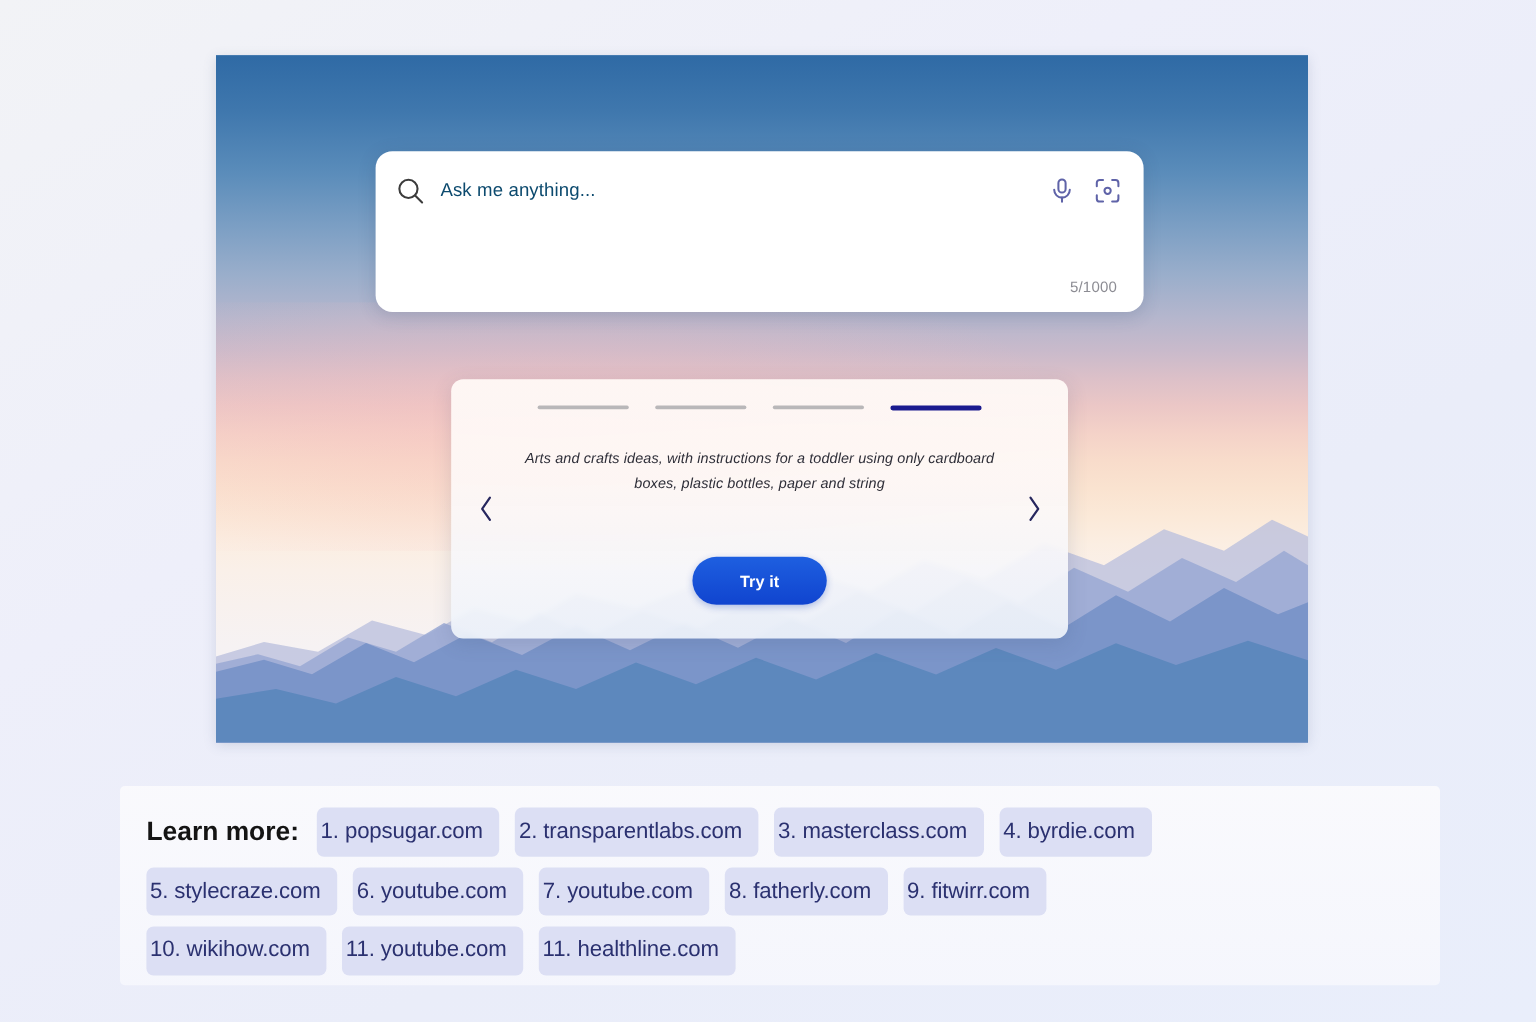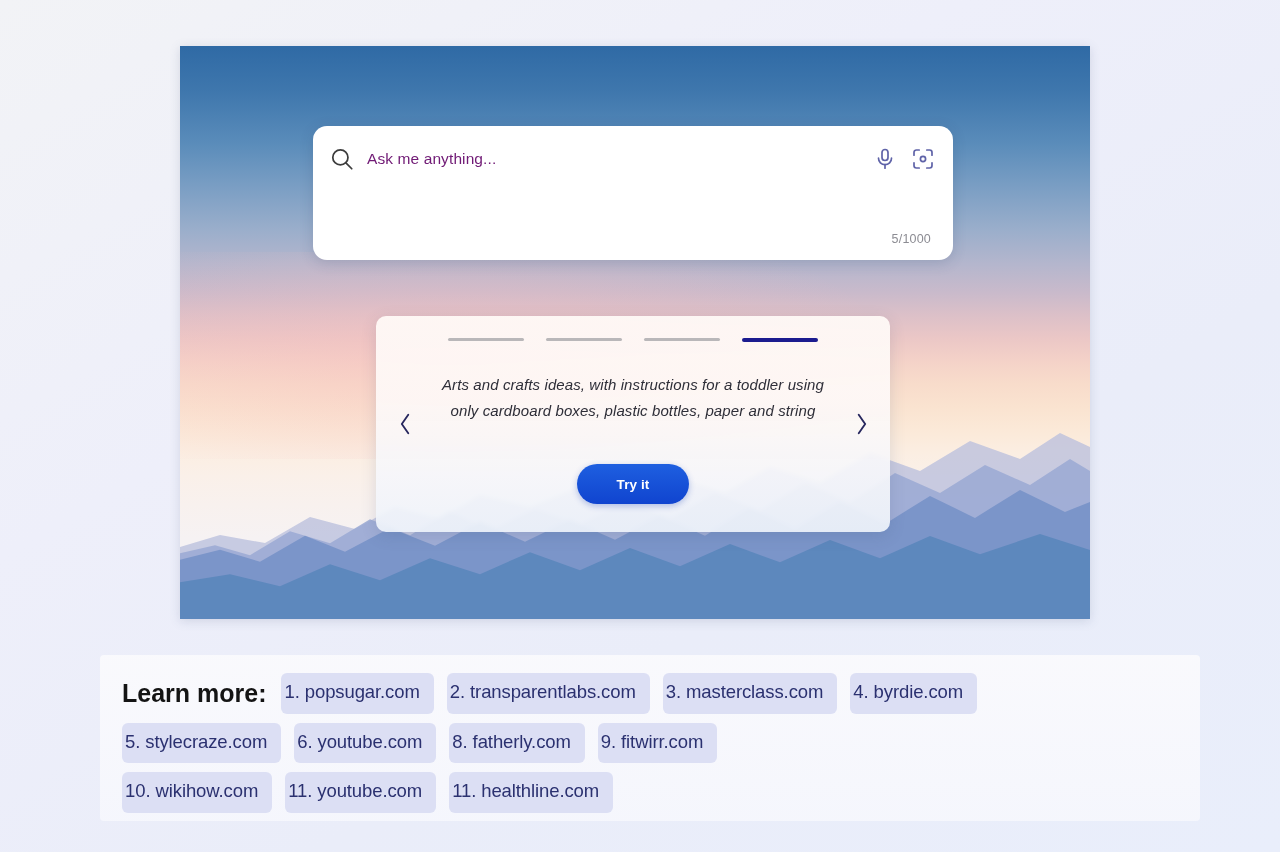--- a/index.html
+++ b/index.html
@@ -99,21 +99,21 @@
   }
   .search-magnifier {
     width: 26px; height: 26px;
     flex: 0 0 auto;
     margin-right: 12px;
     color: #3c3c3c;
   }
   .search-placeholder {
     flex: 1 1 auto;
     font-size: 15.5px;
-    color: #701a75;
+    color: #0c4a6e;
     letter-spacing: 0.1px;
     white-space: nowrap;
     overflow: hidden;
   }
   .search-actions {
     display: flex;
     align-items: center;
     gap: 14px;
     flex: 0 0 auto;
   }
@@ -167,21 +167,21 @@
   .dot.active {
     background: #1b1b8f;
     height: 4px;
   }
   .carousel-text {
     position: absolute;
     left: 56px; right: 56px;
     top: 56px;
     text-align: center;
     font-style: italic;
-    font-size: 15px;
+    font-size: 12px;
     line-height: 1.72;
     color: #2e2e38;
     letter-spacing: 0.1px;
   }
   .arrow {
     position: absolute;
     top: 50%;
     transform: translateY(-50%);
     width: 26px; height: 34px;
     color: #27275e;
@@ -242,21 +242,21 @@
     flex-direction: column;
     gap: 9px;
   }
   .cite-row {
     display: flex;
     align-items: center;
     gap: 13px;
     flex-wrap: nowrap;
   }
   .cite-label {
-    font-size: 25px;
+    font-size: 22px;
     font-weight: 700;
     color: #141414;
     white-space: nowrap;
     padding-right: 2px;
   }
   .chip {
     background: #dcdff4;
     color: #2b3170;
     font-size: 18.5px;
     line-height: 1;
@@ -378,20 +378,21 @@
       <div class="cite-row">
         <span class="cite-label">Learn more:</span>
         <span class="chip">1. popsugar.com</span>
         <span class="chip">2. transparentlabs.com</span>
         <span class="chip">3. masterclass.com</span>
         <span class="chip">4. byrdie.com</span>
       </div>
       <div class="cite-row">
         <span class="chip">5. stylecraze.com</span>
         <span class="chip">6. youtube.com</span>
+        <span class="chip">7. youtube.com</span>
         <span class="chip">8. fatherly.com</span>
         <span class="chip">9. fitwirr.com</span>
       </div>
       <div class="cite-row">
         <span class="chip">10. wikihow.com</span>
         <span class="chip">11. youtube.com</span>
         <span class="chip">11. healthline.com</span>
       </div>
     </div>
 </div>

